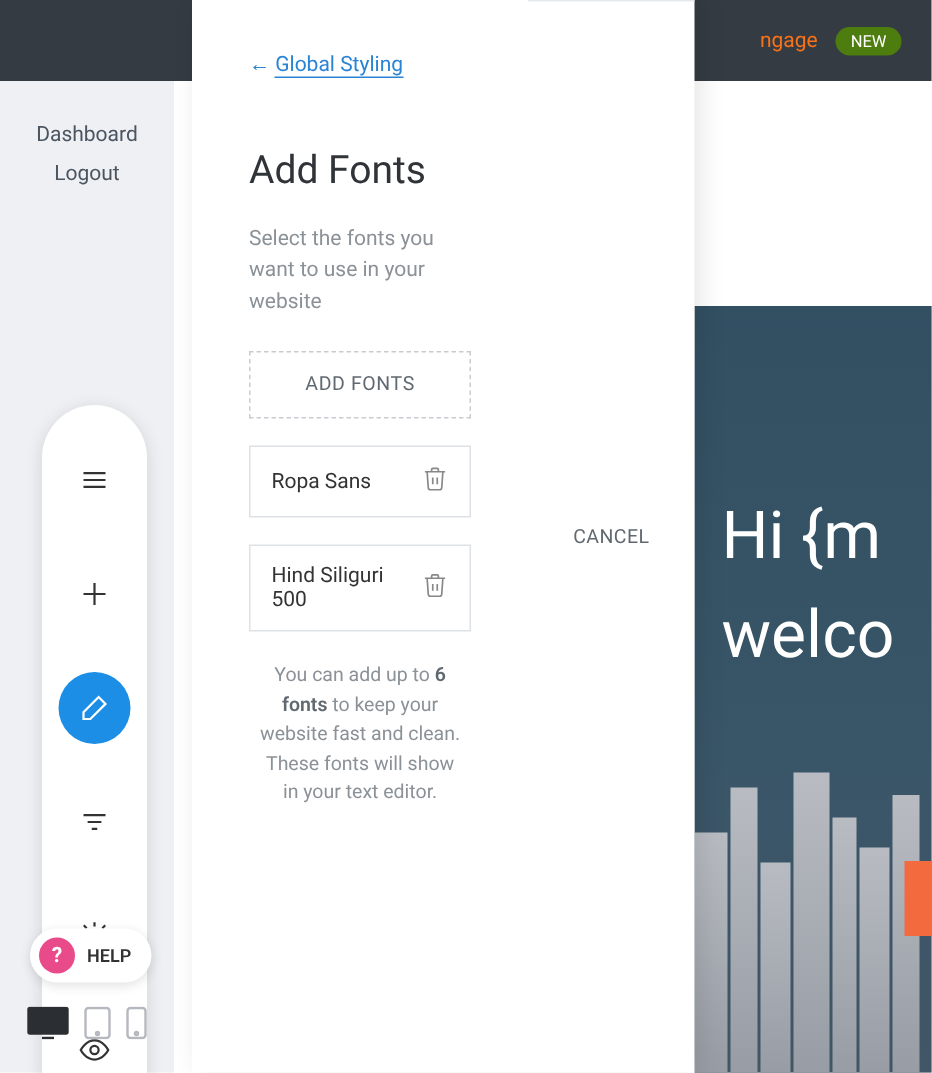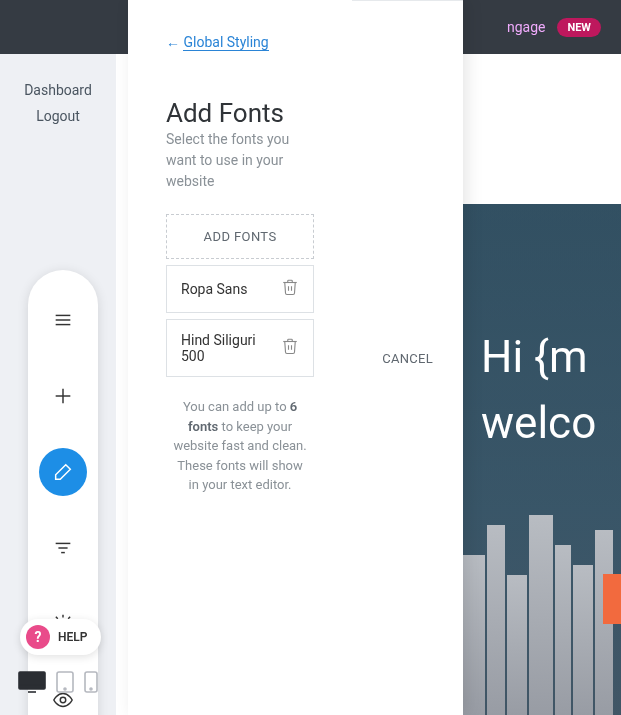--- a/index.html
+++ b/index.html
@@ -1,42 +1,42 @@
 <!DOCTYPE html>
 <html><head>
 <meta charset="utf-8">
 <style>
 *{box-sizing:border-box;margin:0;padding:0;font-family:-apple-system,BlinkMacSystemFont,"Segoe UI",Roboto,sans-serif}
 html,body{width:621px;height:715px;overflow:hidden;background:#fff}
 .topbar{position:absolute;top:0;left:0;right:0;height:54px;background:#353b43;display:flex;align-items:center;justify-content:flex-end;padding-right:20px;gap:12px}
-.topbar-text{color:#f0abfc;font-size:14px}
-.new-badge{background:#be185d;color:#fff;font-size:11px;font-weight:700;padding:3px 10px;border-radius:11px}
+.topbar-text{color:#f97316;font-size:14px}
+.new-badge{background:#4d7c0f;color:#fff;font-size:11px;font-weight:400;padding:3px 10px;border-radius:11px}
 .left-col{position:absolute;top:54px;left:0;width:116px;bottom:0;background:#eef0f4}
 .left-links{display:flex;flex-direction:column;align-items:center;padding-top:28px;gap:10px}
 .left-link{color:#4a5560;font-size:14px;cursor:pointer}
 .tool-rail{position:absolute;left:28px;top:216px;width:70px;background:#fff;border-radius:35px;box-shadow:0 2px 12px rgba(0,0,0,0.12);padding:26px 0;display:flex;flex-direction:column;align-items:center;gap:28px}
 .tool-btn{width:48px;height:48px;display:flex;align-items:center;justify-content:center;cursor:pointer;border-radius:50%}
 .tool-btn.active{background:#1d8ee6}
 .tool-btn svg{width:22px;height:22px;stroke:#333;stroke-width:1.6;fill:none}
 .tool-btn.active svg{stroke:#fff}
 .help-pill{position:absolute;left:20px;bottom:60px;background:#fff;border-radius:18px;box-shadow:0 2px 8px rgba(0,0,0,0.12);padding:6px 14px 6px 6px;display:flex;align-items:center;gap:8px;cursor:pointer}
 .help-icon{width:24px;height:24px;border-radius:50%;background:#e94b8a;color:#fff;display:flex;align-items:center;justify-content:center;font-size:14px;font-weight:700}
 .help-text{font-size:12px;font-weight:600;color:#333}
 .device-row{position:absolute;left:18px;bottom:18px;display:flex;gap:10px;align-items:center}
 .device{cursor:pointer}
 .device svg{stroke:#b5b8bf;fill:none;stroke-width:1.6}
 .device.active svg{stroke:#2b2e33;fill:#2b2e33}
 .panel{position:absolute;top:0;left:128px;width:335px;bottom:0;background:#fff;box-shadow:4px 0 16px rgba(0,0,0,0.1);display:flex;flex-direction:row}
 .panel-body{flex:1;padding:34px 38px 0 38px;overflow:hidden}
 .back-link{color:#2a84d6;font-size:14px;cursor:pointer}
 .back-link span.arrow{border-bottom:1px solid #2a84d6}
 .panel-title{font-size:26px;font-weight:400;color:#303438;margin-top:48px}
-.panel-sub{font-size:14px;color:#8a9197;margin-top:1px;line-height:1.5}
+.panel-sub{font-size:14px;color:#8a9197;margin-top:20px;line-height:1.5}
 .add-fonts-btn{margin-top:22px;border:1px dashed #c8ccd1;text-align:center;padding:14px 0;font-size:13px;color:#606870;letter-spacing:0.4px;cursor:pointer}
-.font-item{margin-top:6px;border:1px solid #dde1e5;padding:12px 14px;display:flex;align-items:center;justify-content:space-between}
+.font-item{margin-top:18px;border:1px solid #dde1e5;padding:12px 14px;display:flex;align-items:center;justify-content:space-between}
 .font-name{font-size:14px;color:#333}
 .trash{cursor:pointer}
 .trash svg{width:18px;height:18px;stroke:#888;fill:none;stroke-width:1.5}
 .hint{margin-top:20px;text-align:center;font-size:13px;color:#8a9197;line-height:1.5;padding:0 6px}
 .hint b{color:#606870;font-weight:600}
 .panel-footer{border-top:1px solid #e6e9ec;padding:22px 30px;display:flex;justify-content:flex-start;gap:38px;align-items:center}
 .btn-cancel{background:none;border:none;color:#606870;font-size:13px;letter-spacing:0.3px;cursor:pointer}
 .btn-confirm{background:#1d8ee6;border:none;color:#fff;font-size:13px;letter-spacing:0.3px;padding:12px 22px;border-radius:22px;cursor:pointer;font-weight:500}
 .preview{position:absolute;top:54px;left:463px;right:0;bottom:0;background:#fff}
 .preview-nav{height:192px;display:flex;align-items:flex-end;padding:0 0 24px 18px;gap:40px}

